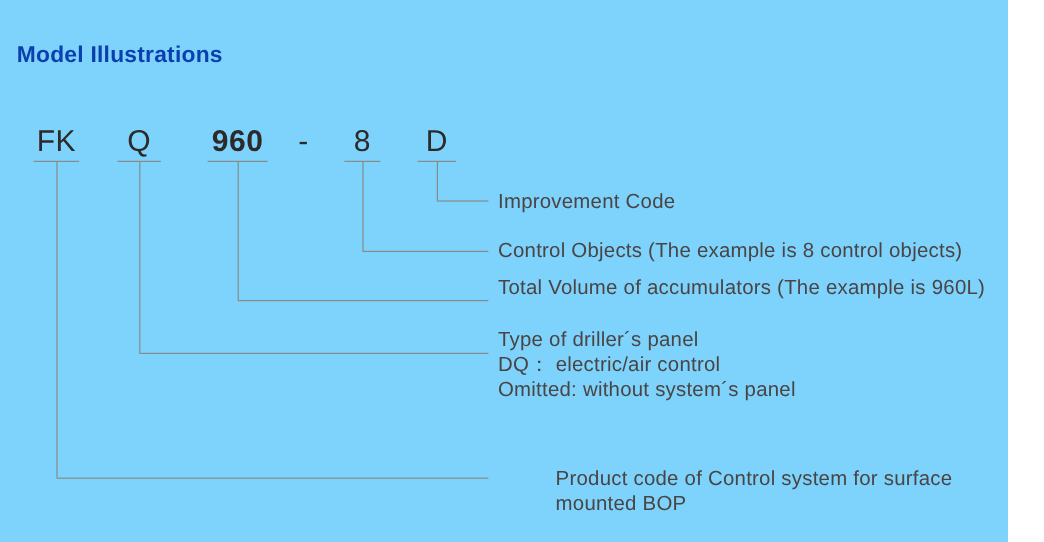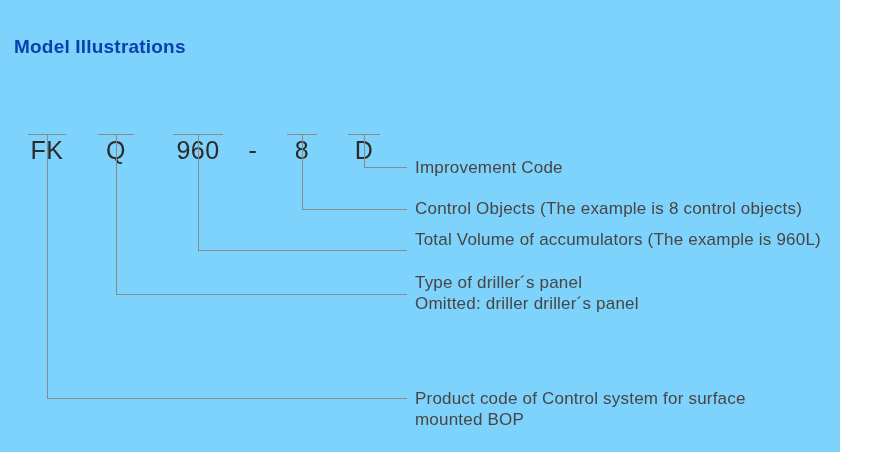--- a/index.html
+++ b/index.html
@@ -23,25 +23,24 @@
     white-space: nowrap;
   }
   .code-part {
     position: absolute;
     top: 104px;
     transform: translateX(-50%);
     font-size: 25px;
     color: #2d2a2a;
     letter-spacing: 0.5px;
     white-space: nowrap;
-    margin-top: 32px;
   }
   .cp-fk  { left: 47px; }
   .cp-q   { left: 116px; }
-  .cp-960 { left: 198px; }
+  .cp-960 { left: 198px; font-weight: bold; }
   .cp-dash{ left: 253px; }
   .cp-8   { left: 302px; }
   .cp-d   { left: 364px; }
 
   .hairline { position: absolute; background: #8a8a8a; }
   .h-line { height: 1px; }
   .v-line { width: 1px; }
 
   
   .ul-fk  { left: 28px;  top: 134px; width: 38px; }
@@ -70,21 +69,21 @@
     font-size: 17px;
     line-height: 21px;
     letter-spacing: 0.2px;
     color: #4a4444;
     white-space: nowrap;
   }
   .lbl-improvement { top: 157px; }
   .lbl-control     { top: 198px; }
   .lbl-total       { top: 229px; }
   .lbl-driller     { top: 272px; }
-  .lbl-product     { top: 388px; width: 380px; white-space: normal; }
+  .lbl-product     { top: 388px; width: 380px; white-space: normal; margin-left: 48px; }
 </style>
 </head>
 <body>
 
 <div class="canvas">
 
   <div class="page-title">Model Illustrations</div>
 
   <div class="code-part cp-fk">FK</div>
   <div class="code-part cp-q">Q</div>
@@ -109,18 +108,19 @@
   <div class="hairline h-line hl-q"></div>
   <div class="hairline v-line vl-fk"></div>
   <div class="hairline h-line hl-fk"></div>
 
   <div class="label lbl-improvement">Improvement Code</div>
   <div class="label lbl-control">Control Objects (The example is 8 control objects)</div>
   <div class="label lbl-total">Total Volume of accumulators (The example is 960L)</div>
 
   <div class="label lbl-driller">
     <div>Type of driller´s panel</div>
-    <div>Omitted: driller driller´s panel</div>
+    <div>DQ： electric/air control</div>
+    <div>Omitted: without system´s panel</div>
   </div>
 
   <div class="label lbl-product">Product code of Control system for surface mounted BOP</div>
 
 </div>
 
 </body></html>

